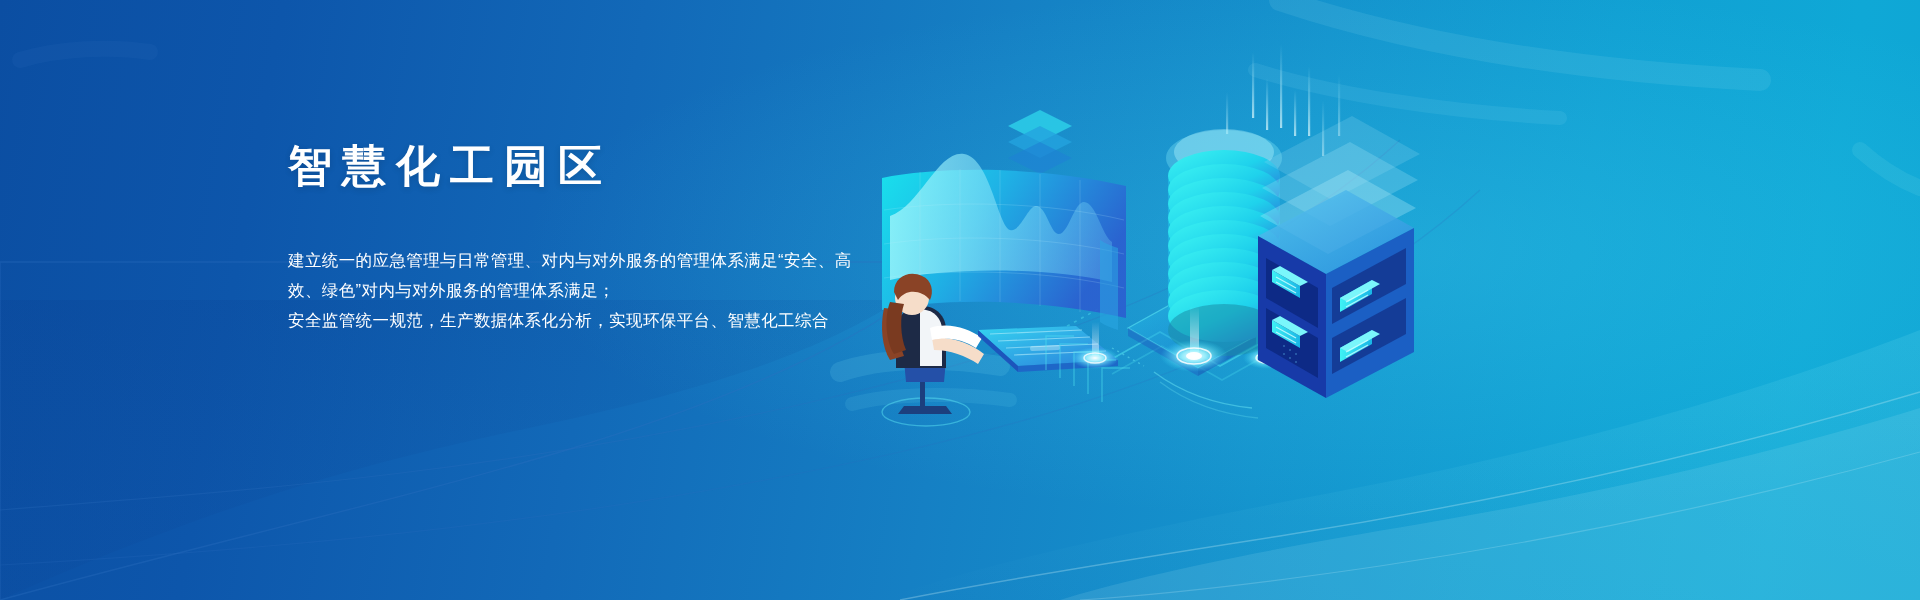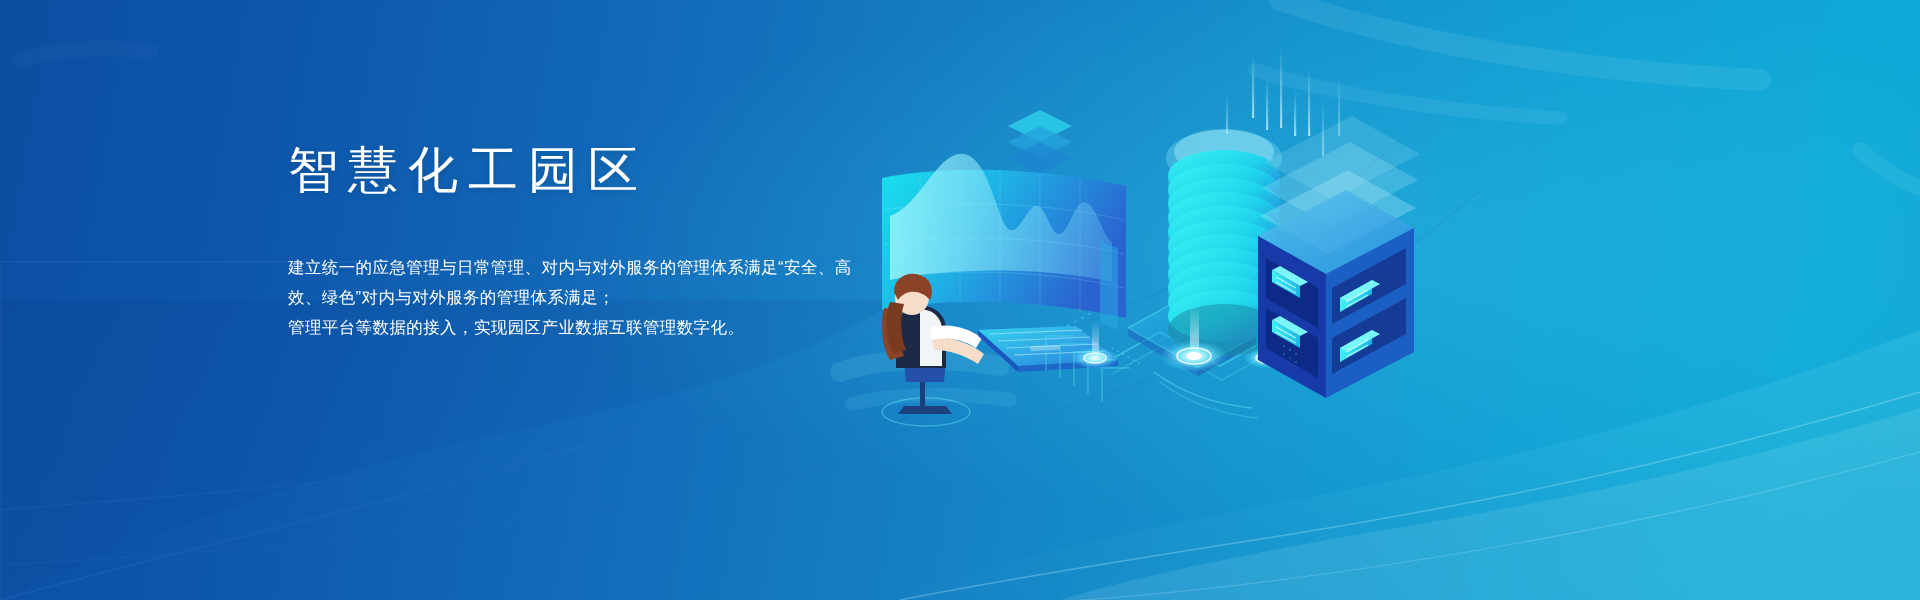--- a/index.html
+++ b/index.html
@@ -38,22 +38,22 @@
   
   #copy-block {
     position: absolute;
     left: 288px;
     top: 140px;
     width: 700px;
   }
   #banner-title {
     margin: 0;
     color: #ffffff;
-    font-size: 50px;
-    font-weight: normal;
+    font-size: 44px;
+    font-weight: bold;
     letter-spacing: 10px;
     line-height: 1.2;
     text-shadow: 0 2px 6px rgba(0,0,0,.14);
   }
   #banner-desc {
     margin: 52px 0 16px 0;
     color: #ffffff;
     font-size: 16.5px;
     line-height: 30px;
     letter-spacing: 0.4px;
@@ -121,21 +121,21 @@
       <path d="M852,404 C890,394 950,392 1010,400" fill="none" stroke="#6fd6ec" stroke-opacity=".13" stroke-width="14" stroke-linecap="round"></path>
       <path d="M20,60 C60,48 110,46 150,52" fill="none" stroke="#2f6fc0" stroke-opacity=".14" stroke-width="16" stroke-linecap="round"></path>
     </svg>
   </div>
 
   <div id="copy-block">
     <h1 id="banner-title">智慧化工园区</h1>
     <div id="banner-desc">
       <span class="desc-line">建立统一的应急管理与日常管理、对内与对外服务的管理体系满足“安全、高</span>
       <span class="desc-line">效、绿色”对内与对外服务的管理体系满足；</span>
-      <span class="desc-line">管理平台等数据的接入，实现园区产业数据互联管理数字化。</span>
+      <span class="desc-line">安全监管统一规范，生产数据体系化分析，实现环保平台、智慧化工综合</span>
     </div>
   </div>
 
   <div id="illustration">
     <svg viewBox="0 0 560 420">
       <defs>
         <linearGradient id="gChart" x1="0" y1="0" x2="1" y2="0.4">
           <stop offset="0" stop-color="#19e8f0"></stop>
           <stop offset="0.45" stop-color="#1fb6e8"></stop>
           <stop offset="1" stop-color="#2b5fd0"></stop>

